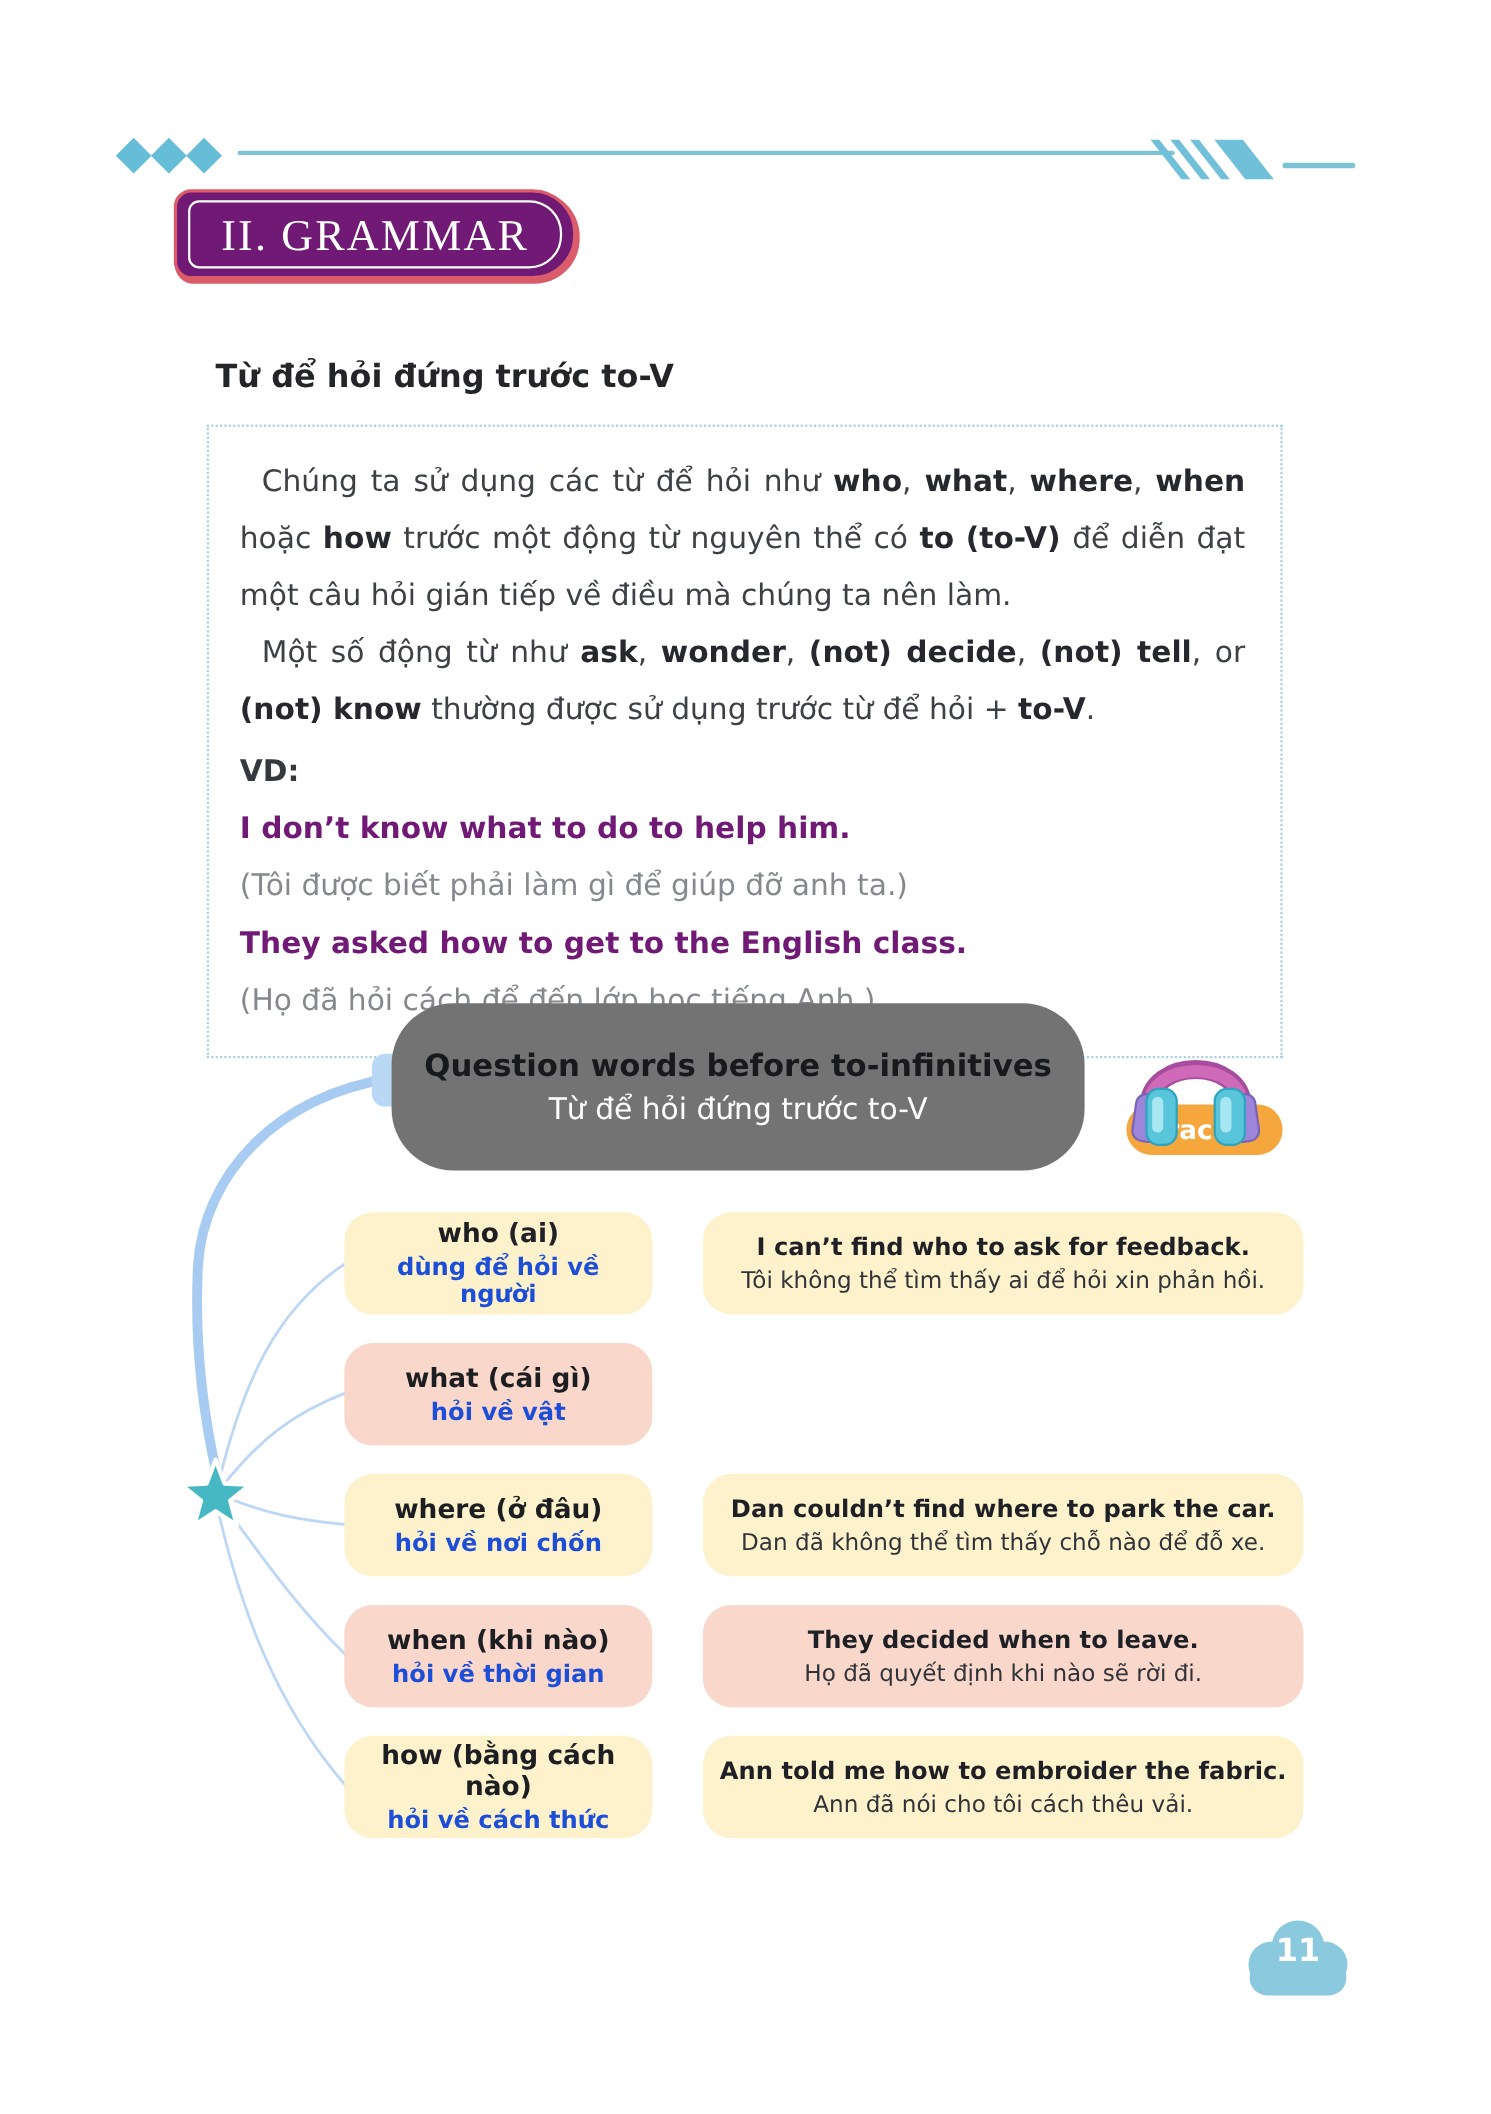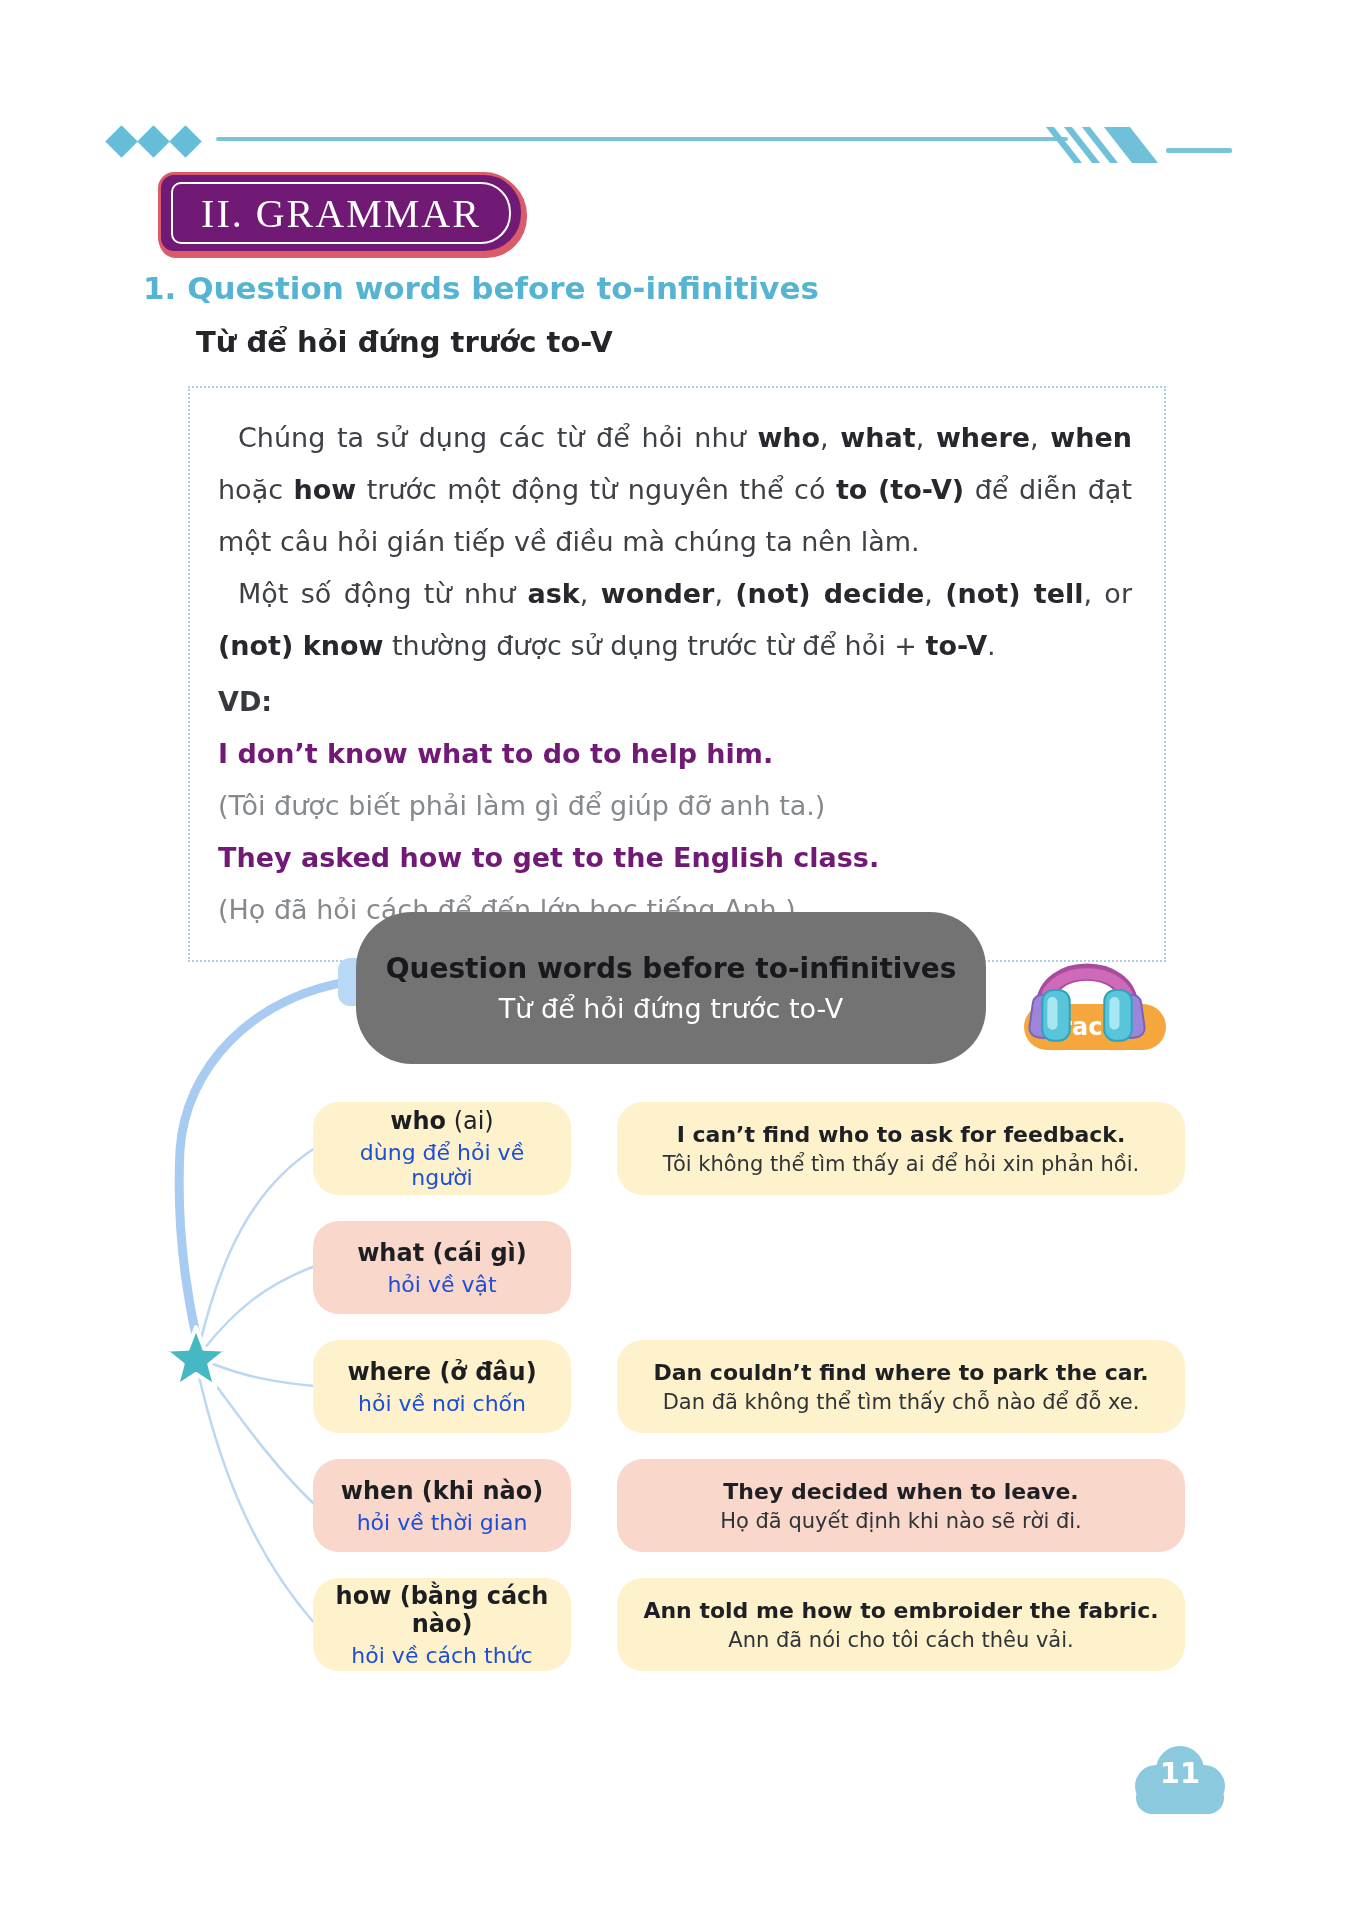--- a/index.html
+++ b/index.html
@@ -55,21 +55,21 @@
   .headphones { position:absolute; left:1026px; top:932px; }
   
   .connectors { position:absolute; left:100px; top:900px; }
   
   .rows { position:absolute; left:313px; top:1102px; width:872px; display:flex; flex-direction:column; gap:26px; }
   .row { display:flex; gap:46px; height:93px; }
   .cell {
     border-radius:26px; display:flex; flex-direction:column; align-items:center; justify-content:center;
     gap:5px; padding:4px 14px; box-sizing:border-box; text-align:center;
   }
-  .cell.left { width:258px; flex:none; }
+  .cell.left { width:280px; flex:none;font-weight:bold; }
   .cell.right { flex:1; }
   .cell[data-tint="yellow"] { background:#fdf2cb; }
   .cell[data-tint="pink"] { background:#f9d7ca; }
   .term { font-size:24px; color:#202227; }
   .term b { color:#1c1e22; }
   .term-desc { font-size:22px; color:#1d4ed8; }
   .example { font-size:22px; font-weight:bold; color:#1e2025; }
   .translation { font-size:21px; color:#303338; }
   
   .page-cloud { position:absolute; left:1130px; top:1742px; width:100px; height:78px; }
@@ -91,21 +91,20 @@
   <div class="slash" style="left:1078px; width:8px;"></div>
   <div class="slash" style="left:1096px; width:8px;"></div>
   <div class="slash" style="left:1118px; width:26px;"></div>
   <div class="corner-line"></div>
 
   <div class="grammar-badge">
     <span class="inner-outline"></span>
     <span class="badge-label">II. GRAMMAR</span>
   </div>
 
-  <div class="section-heading">1. Question words before to-infinitives</div>
   <div class="section-subheading">Từ để hỏi đứng trước to-V</div>
 
   <div class="note-box">
     <p><span>Chúng ta sử dụng các từ để hỏi như </span><b>who</b><span>, </span><b>what</b><span>, </span><b>where</b><span>, </span><b>when</b><span> hoặc </span><b>how</b><span> trước một động từ nguyên thể có </span><b>to</b><span> </span><b>(to-V)</b><span> để diễn đạt một câu hỏi gián tiếp về điều mà chúng ta nên làm.</span></p>
     <p><span>Một số động từ như </span><b>ask</b><span>, </span><b>wonder</b><span>, </span><b>(not) decide</b><span>, </span><b>(not) tell</b><span>, or </span><b>(not) know</b><span> thường được sử dụng trước từ để hỏi + </span><b>to-V</b><span>.</span></p>
     <div class="vd-label">VD:</div>
     <div class="ex">I don’t know what to do to help him.</div>
     <div class="gray">(Tôi được biết phải làm gì để giúp đỡ anh ta.)</div>
     <div class="ex">They asked how to get to the English class.</div>
     <div class="gray">(Họ đã hỏi cách để đến lớp học tiếng Anh.)</div>

